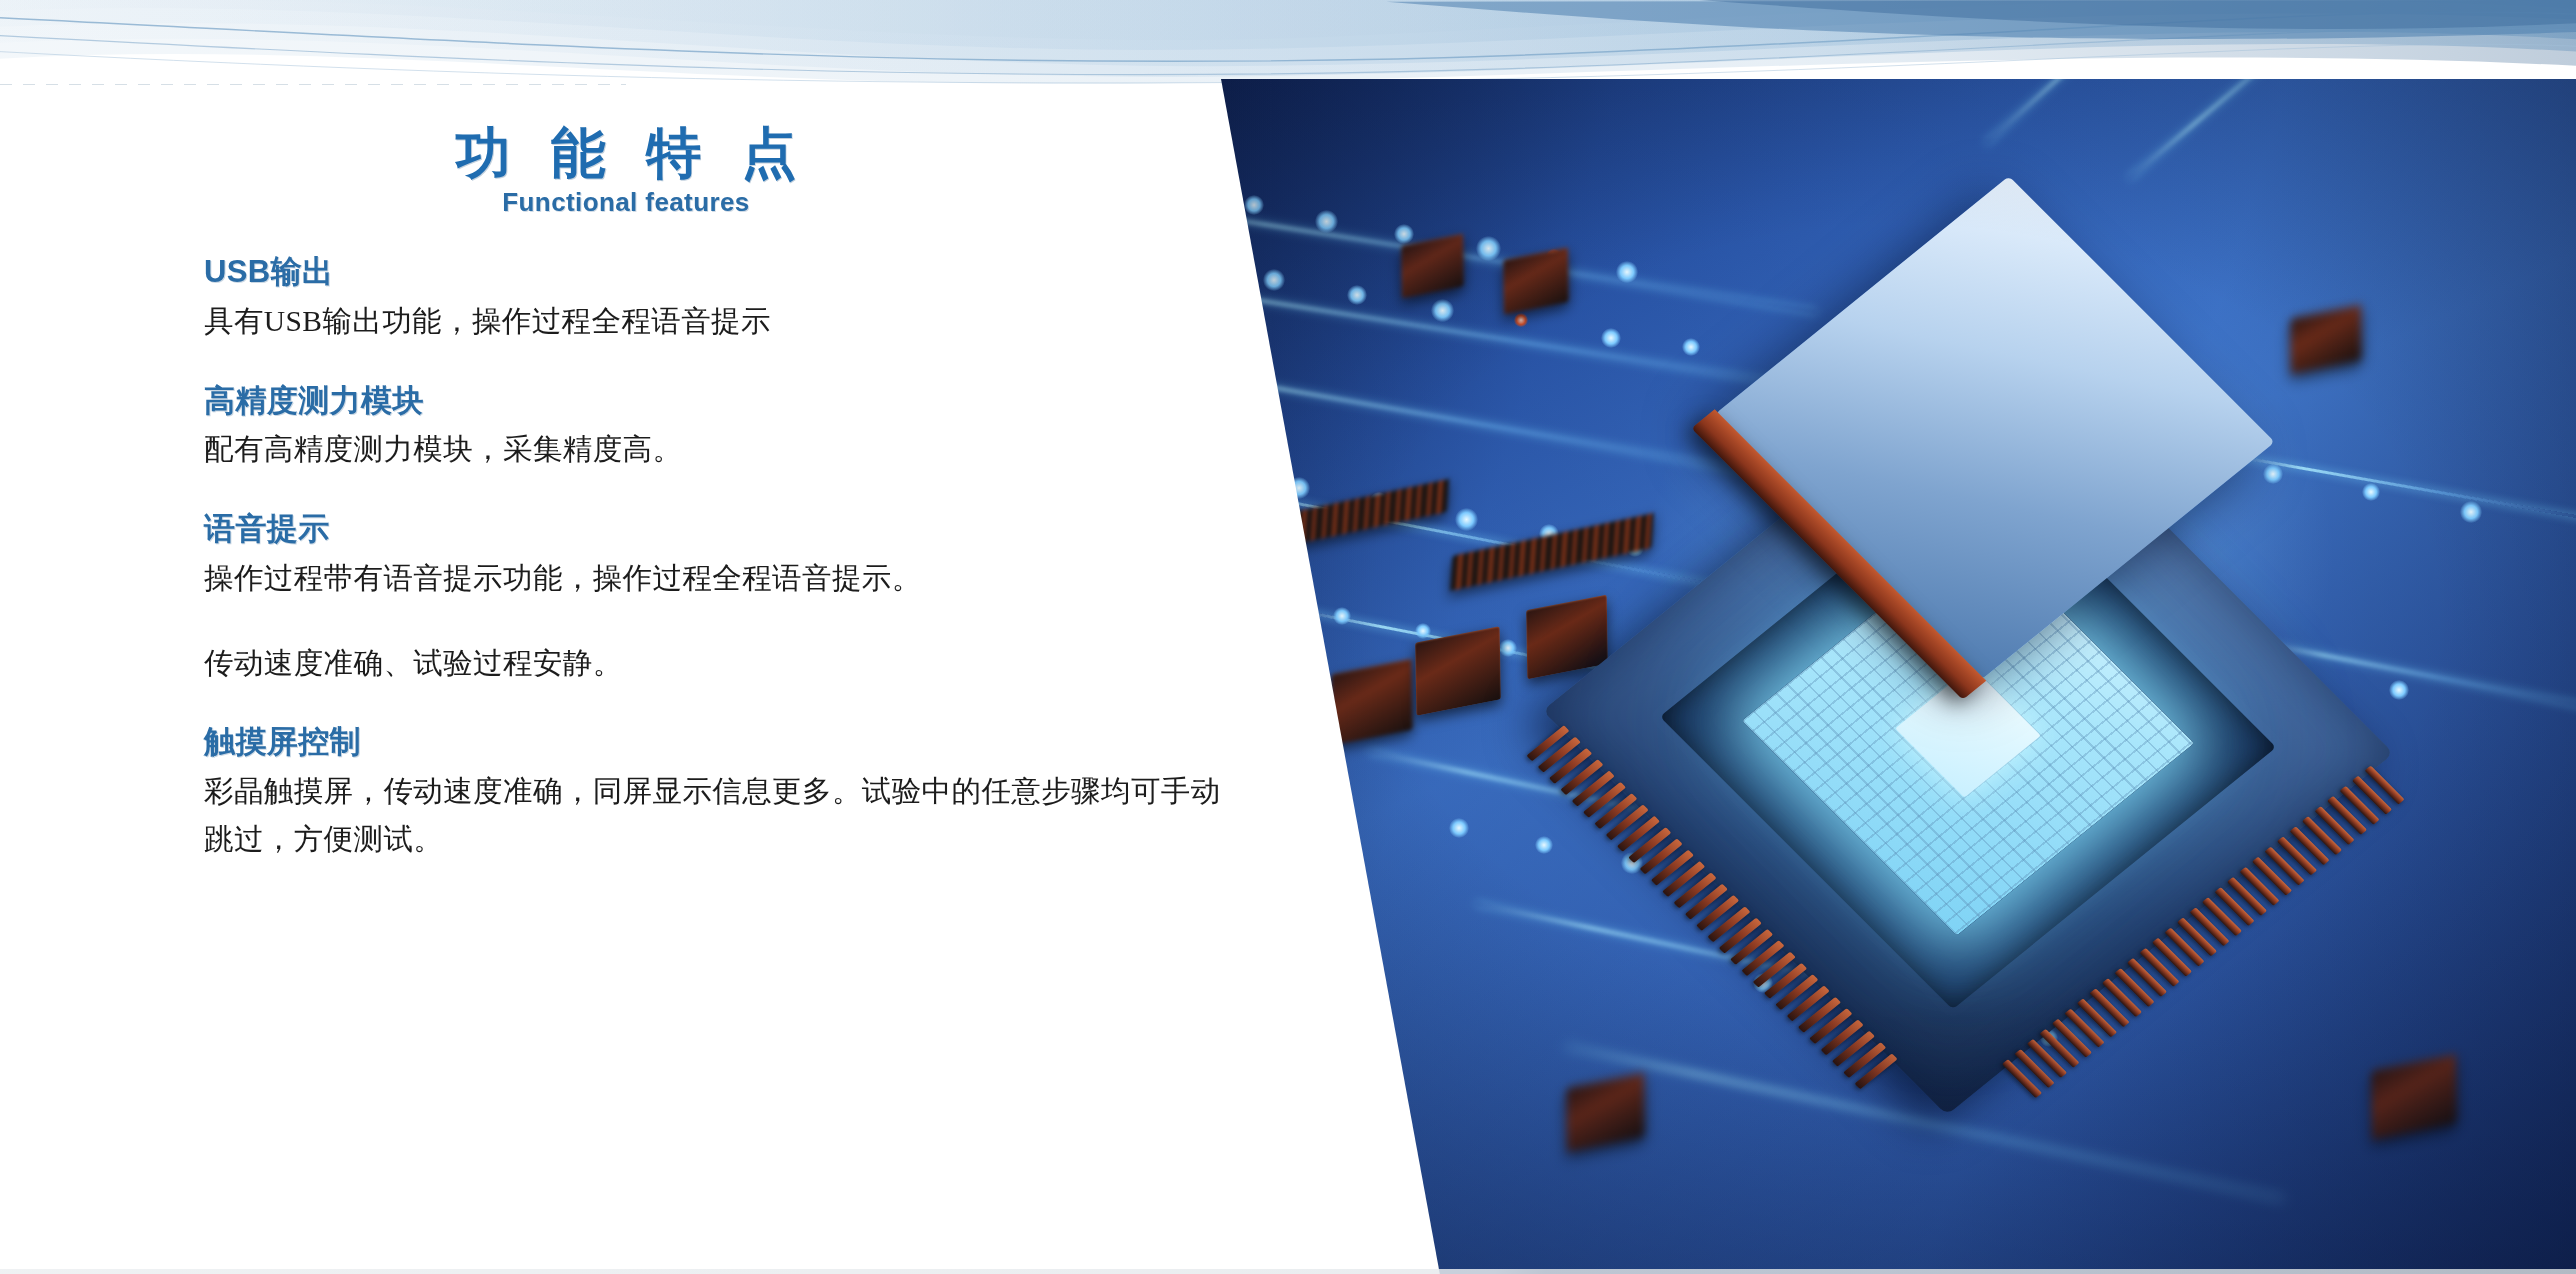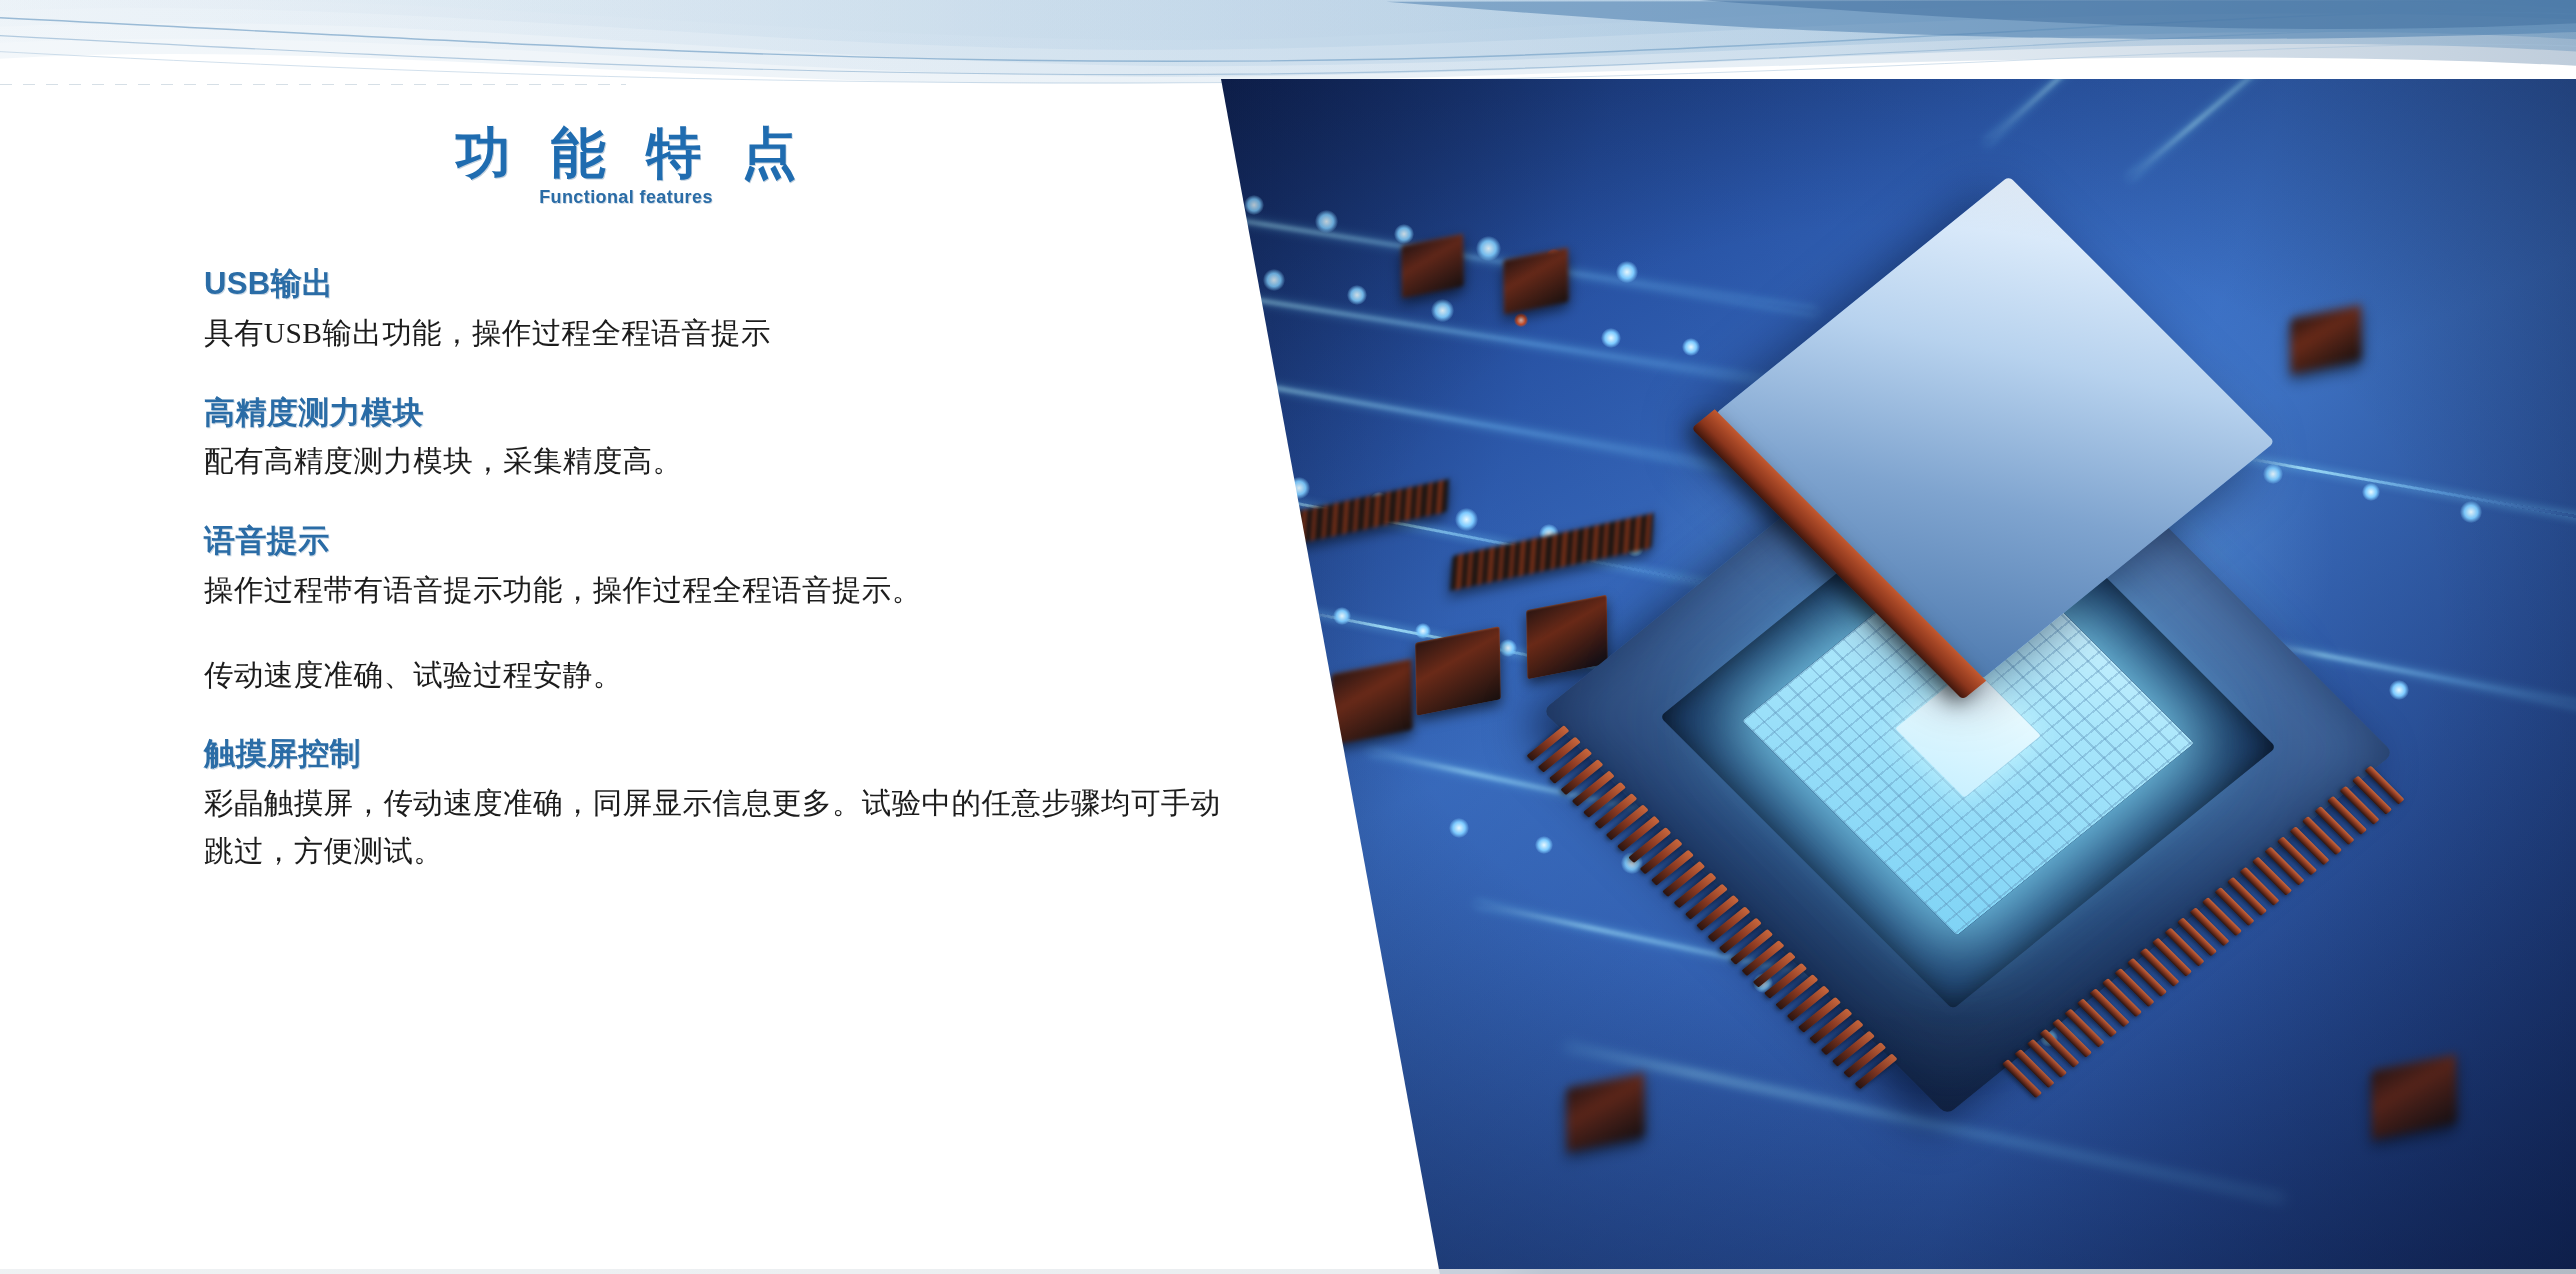--- a/index.html
+++ b/index.html
@@ -55,35 +55,35 @@
     font-size:55px;
     font-weight:bold;
     letter-spacing:12.5px;
     line-height:1.05;
     margin:0;
     text-shadow:0.9px 0.9px 0 rgba(120,150,180,.45);
     padding-left:12.5px;
   }
   .heading-en{
     color:#2a6ca6;
-    font-size:18px;
+    font-size:26px;
     font-weight:bold;
     letter-spacing:0.4px;
     line-height:1.1;
     margin:5.4px 0 0 0;
     text-shadow:0.9px 0.9px 0 rgba(140,165,190,.4);
   }
 
   .features{
     position:absolute;
     left:204px;top:165px;
     width:1038px;
   }
   .feature{
-    margin:12px 0 37px 0;
+    margin:0 0 37px 0;
   }
   .feature:last-child{margin-bottom:0;}
   .feature-title{
     color:#2a6ca6;
     font-size:31px;
     font-weight:bold;
     line-height:1.18;
     margin:0 0 7.2px 0;
     letter-spacing:0.4px;
     text-shadow:0.9px 0.9px 0 rgba(150,175,200,.5);

